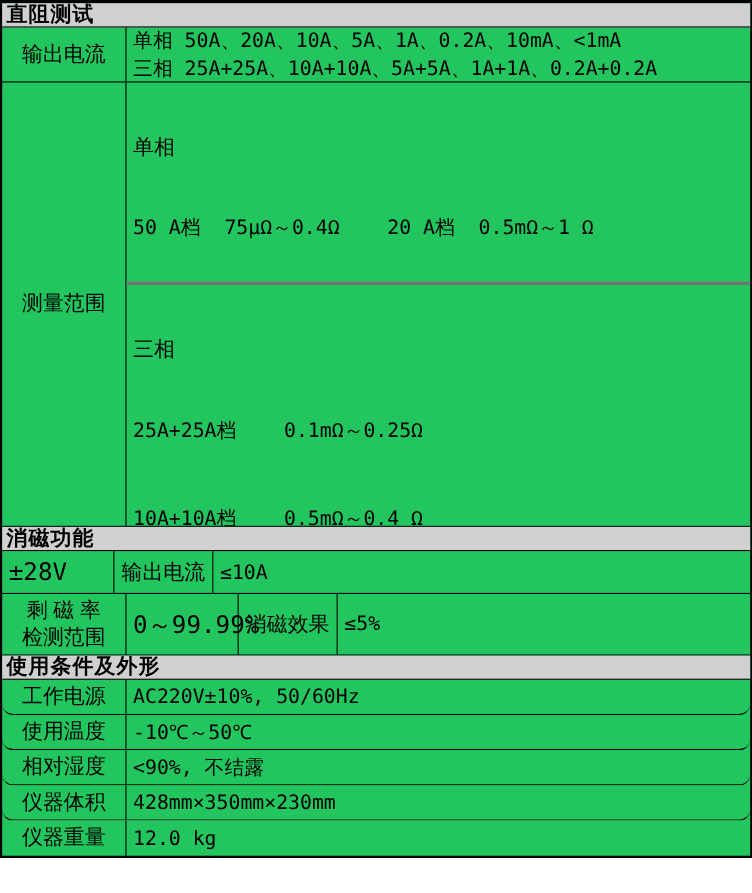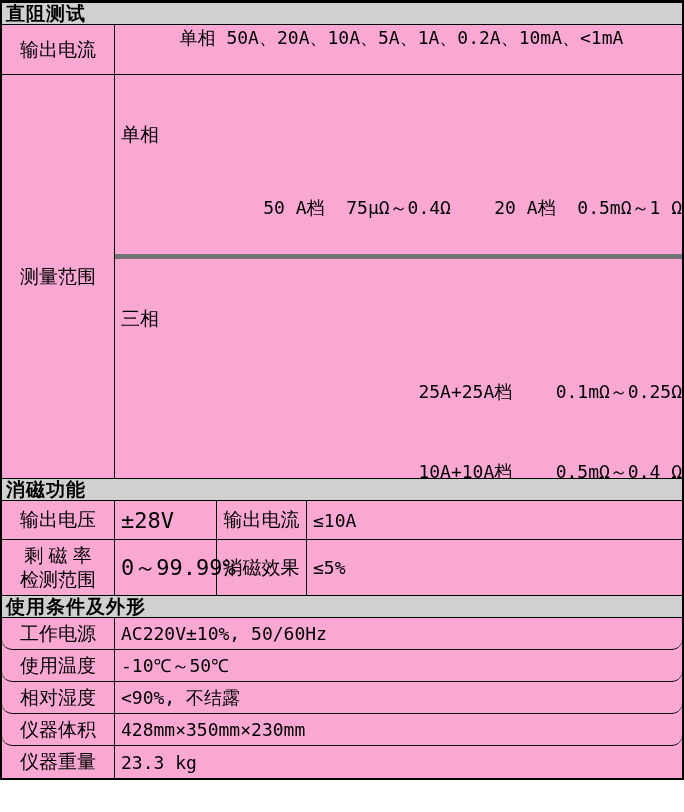--- a/index.html
+++ b/index.html
@@ -13,21 +13,21 @@
     width: 684px;
     height: 812px;
     background: #ffffff;
     box-sizing: border-box;
   }
   .spec-table {
     width: 684px;
     box-sizing: border-box;
     border: 2px solid #000000;
     border-top-width: 3px;
-    background: #f9a8d4;
+    background: #22c55e;
   }
   .sec-header {
     background: #d0d0d0;
     height: 21px;
     line-height: 21px;
     font-weight: bold;
     font-size: 19px;
     padding-left: 4px;
     border-bottom: 1px solid #000000;
     letter-spacing: 1px;
@@ -55,45 +55,45 @@
   }
   .cell.content {
     flex: 1;
     padding-left: 6px;
     font-size: 18px;
     font-family: "DejaVu Sans Mono", monospace;
     white-space: pre;
     overflow: hidden;
   }
   .cell.content.stack {
-    flex-direction: row;
+    flex-direction: column;
     align-items: flex-start;
     justify-content: center;
     line-height: 25px;
   }
   
   .row.measure { height: 404px; }
   .measure-content {
     flex: 1;
     display: flex;
     flex-direction: column;
     box-sizing: border-box;
   }
   .phase-box {
     box-sizing: border-box;
     padding: 5px 0 0 6px;
     font-family: "DejaVu Sans Mono", monospace;
     font-size: 18px;
     white-space: pre;
     overflow: hidden;
   }
-  .phase-box.single { height: 184px; border-bottom: 5px solid #737373; }
+  .phase-box.single { height: 184px; border-bottom: 3px solid #737373; }
   .phase-box.three  { height: 219px; }
   .phase-title { line-height: 25px; height: 25px; font-family: "Liberation Sans", sans-serif; font-size: 19px; }
-  .range-line { line-height: 38px; height: 38px; text-align: right; }
+  .range-line { line-height: 38px; height: 38px; }
   
   .row.h50 { height: 50px; }
   .row.h26 { height: 26px; }
   .row.h39 { height: 39px; }
   .row.h56 { height: 56px; }
   .row.h32 { height: 32px; border-radius: 10px; }
   
   .cell.c2 {
     width: 102px; min-width: 102px;
     border-right: 1px solid #000000;
@@ -115,20 +115,21 @@
 
 <div class="page">
   <div class="spec-table">
 
     <div class="sec-header">直阻测试</div>
 
     <div class="row h50">
       <div class="cell label">输出电流</div>
       <div class="cell content stack">
         <div>单相 50A、20A、10A、5A、1A、0.2A、10mA、&lt;1mA</div>
+        <div>三相 25A+25A、10A+10A、5A+5A、1A+1A、0.2A+0.2A</div>
       </div>
     </div>
 
     <div class="row measure">
       <div class="cell label">测量范围</div>
       <div class="measure-content">
         <div class="phase-box single">
           <div class="phase-title">单相</div>
           <div class="range-line">50 A档  75μΩ～0.4Ω    20 A档  0.5mΩ～1 Ω</div>
           
@@ -143,21 +144,20 @@
           
           
         </div>
       </div>
     </div>
 
 
     <div class="sec-header">消磁功能</div>
 
     <div class="row h39">
-      <div class="cell label">输出电压</div>
       <div class="cell c2">±28V</div>
       <div class="cell c3">输出电流</div>
       <div class="cell content">≤10A</div>
     </div>
 
     <div class="row h56">
       <div class="cell label twoline-label">
         <div>剩 磁 率</div>
         <div>检测范围</div>
       </div>
@@ -179,17 +179,17 @@
     <div class="row h32">
       <div class="cell label">相对湿度</div>
       <div class="cell content">&lt;90%, 不结露</div>
     </div>
     <div class="row h32">
       <div class="cell label">仪器体积</div>
       <div class="cell content">428mm×350mm×230mm</div>
     </div>
     <div class="row h32">
       <div class="cell label">仪器重量</div>
-      <div class="cell content">23.3 kg</div>
+      <div class="cell content">12.0 kg</div>
     </div>
 
   </div>
 </div>
 
 </body></html>

